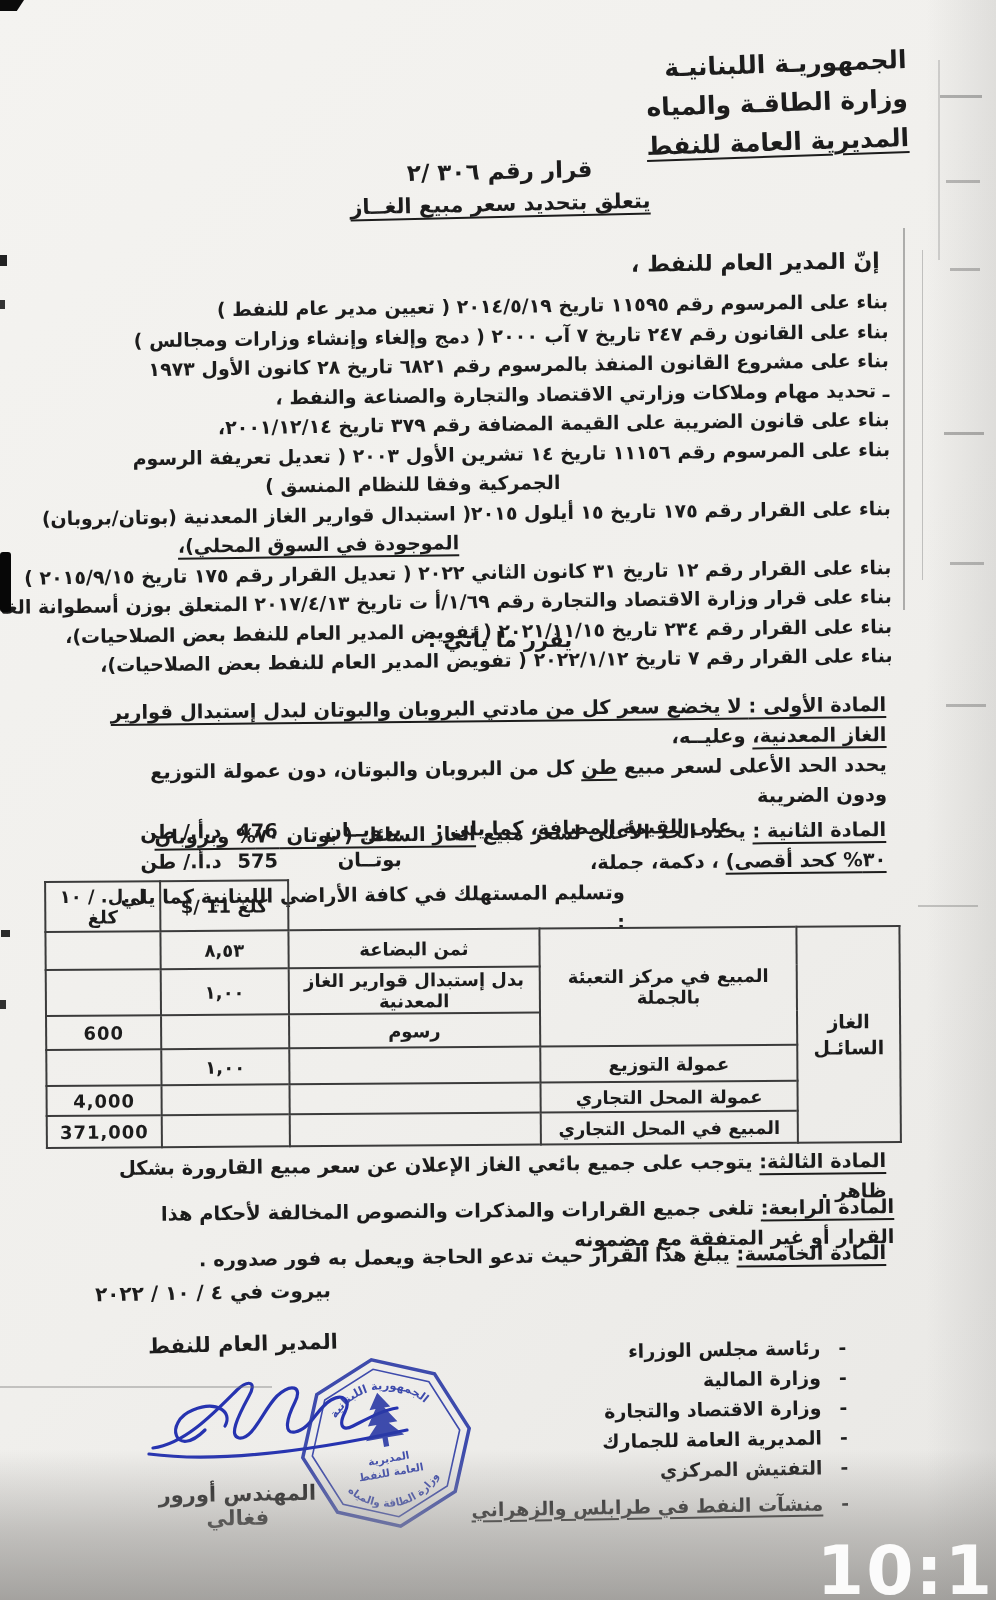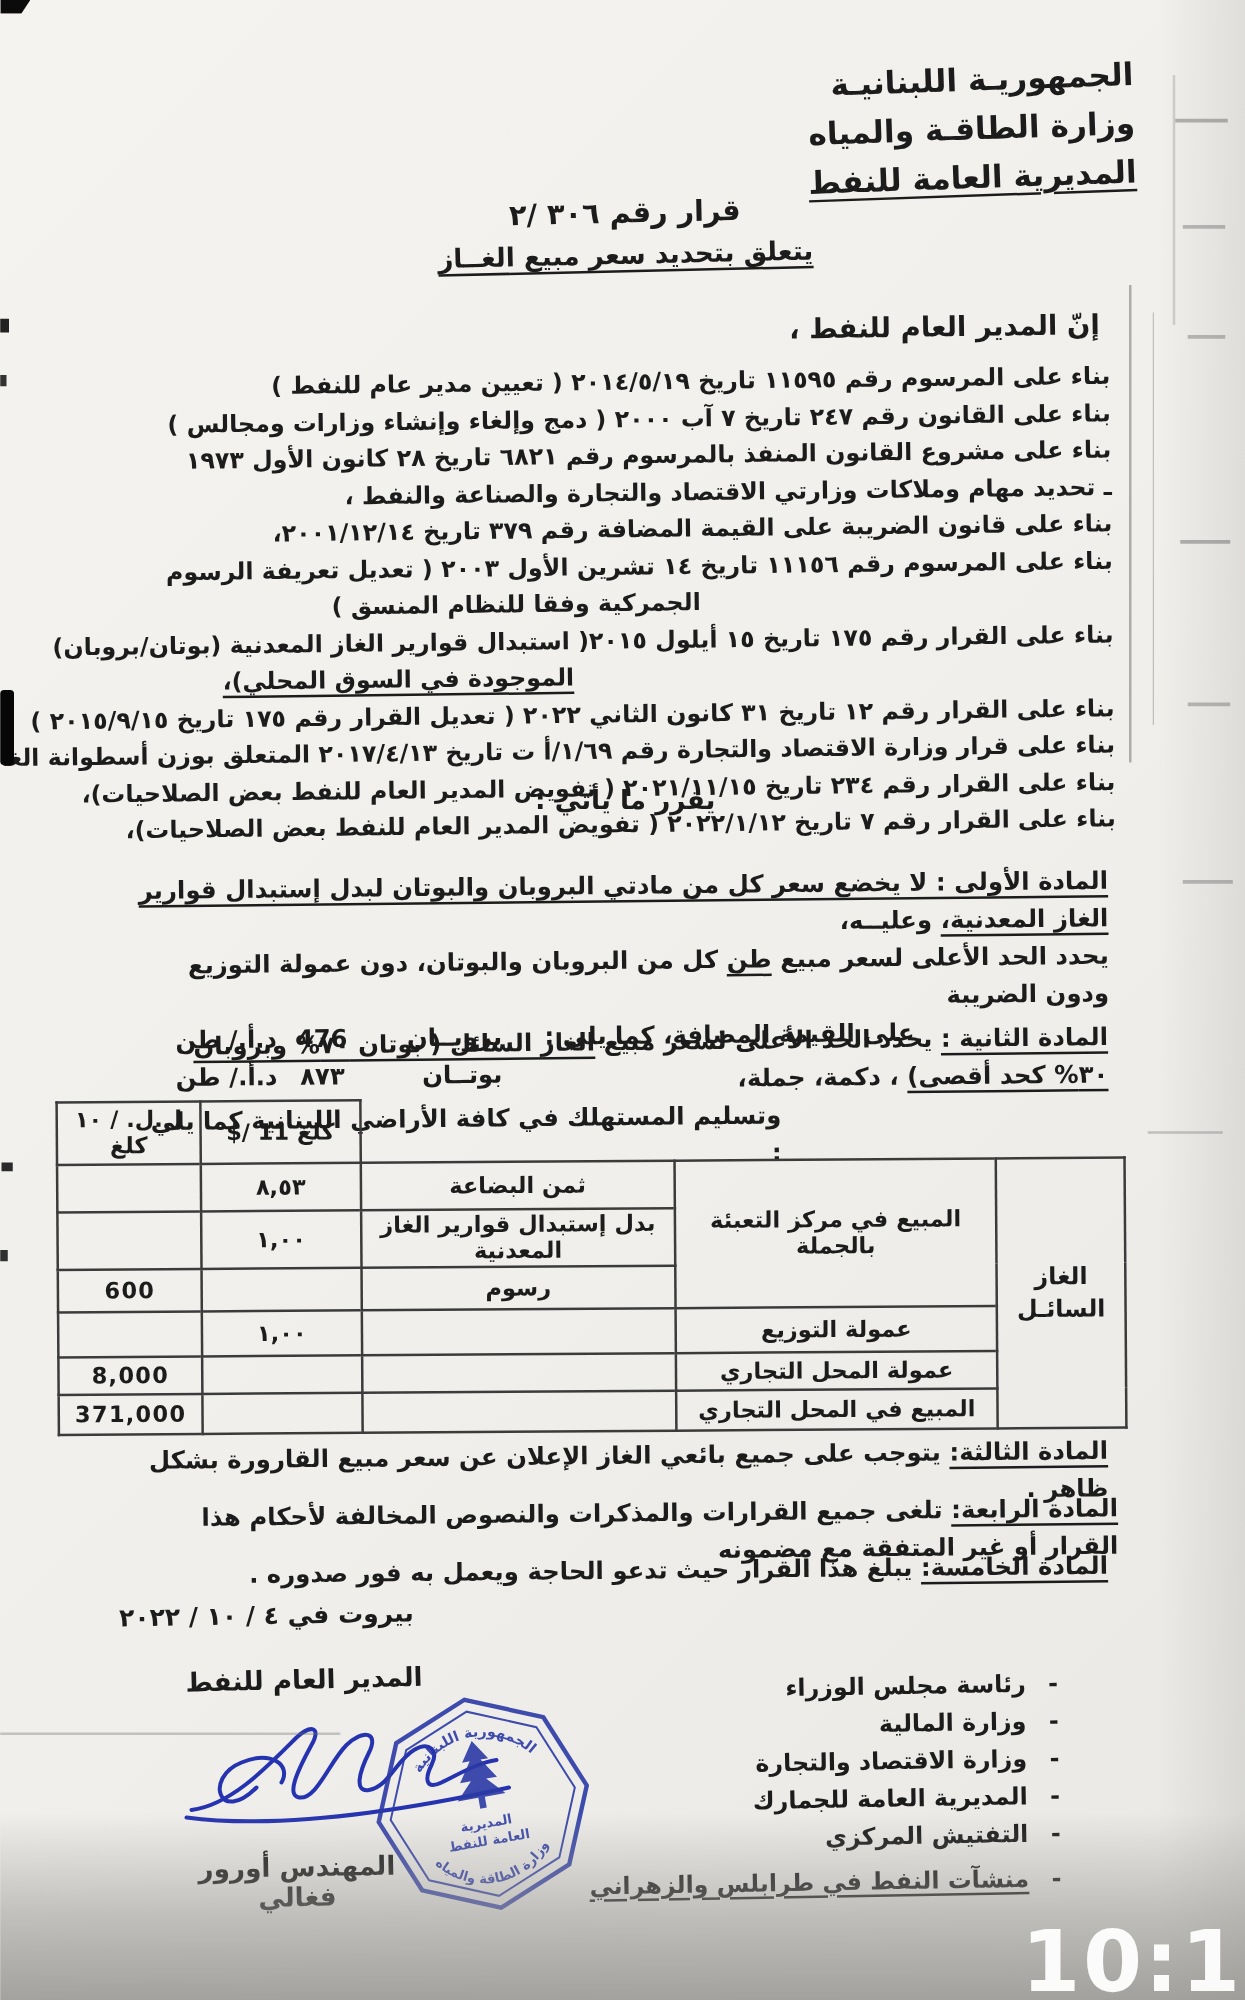--- a/index.html
+++ b/index.html
@@ -136,21 +136,21 @@
     </div>
     <div class="a1row">
       <span class="a1c1">على القيمة المضافة، كما يلي :</span>
       <span class="a1c2">بروبــان</span>
       <span class="a1c3">476</span>
       <span class="a1c4">د.أ./ طن</span>
     </div>
     <div class="a1row">
       <span class="a1c1"></span>
       <span class="a1c2">بوتــان</span>
-      <span class="a1c3">٨٧٣</span>
+      <span class="a1c3">575</span>
       <span class="a1c4">د.أ./ طن</span>
     </div>
   </div>
 
   <div class="abs art a2">
     <div>
       <span class="u">المادة الثانية :</span><span> يحدد الحد الأعلى لسعر مبيع </span><span class="u">الغاز السائل ( بوتان ٧٠% وبروبان ٣٠% كحد أقصى)</span><span> ، دكمة، جملة،</span>
     </div>
     <div class="l2">وتسليم المستهلك في كافة الأراضي اللبنانية كما يلي :</div>
   </div>
@@ -191,21 +191,21 @@
     <tr style="height:36px">
       <td>عمولة التوزيع</td>
       <td></td>
       <td class="num">١,٠٠</td>
       <td class="num"></td>
     </tr>
     <tr style="height:30px">
       <td>عمولة المحل التجاري</td>
       <td></td>
       <td class="num"></td>
-      <td class="num">8,000</td>
+      <td class="num">4,000</td>
     </tr>
     <tr style="height:32px">
       <td>المبيع في المحل التجاري</td>
       <td></td>
       <td class="num"></td>
       <td class="num">371,000</td>
     </tr>
   </tbody>
     </table>
 

